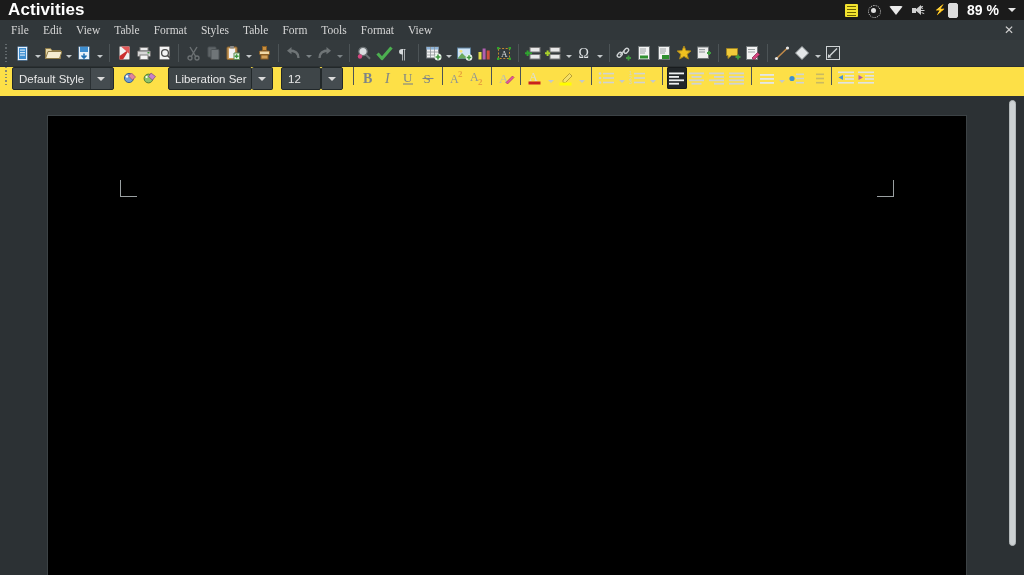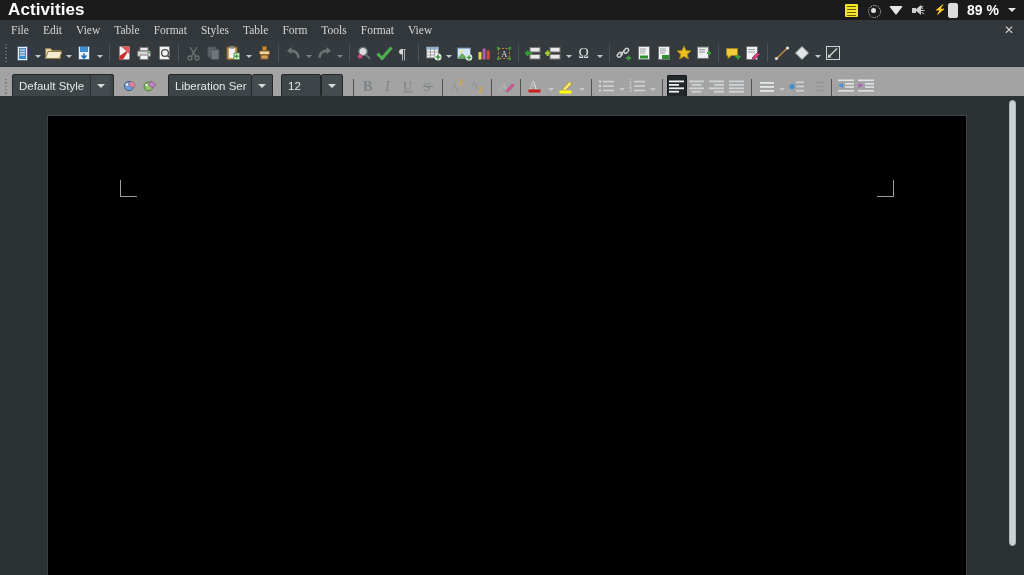--- a/index.html
+++ b/index.html
@@ -78,21 +78,21 @@
   .menu-close{
     position:absolute;right:8px;top:3px;width:14px;height:14px;color:#cfcfcf;font-size:12px;
     line-height:14px;text-align:center;
   }
   
   .toolbar{
     height:26px;background:#343a3d;display:flex;align-items:center;
     border-bottom:1px solid #2b3032;position:relative;
   }
   .toolbar2{
-    height:30px;background:#a3a3a3;display:flex;align-items:flex-end;
+    height:30px;background:#fde047;display:flex;align-items:flex-start;
     border-bottom:1px solid #22282a;
   }
   .grip{
     width:8px;height:18px;margin:0 2px 0 2px;display:flex;flex-direction:column;
     justify-content:center;align-items:center;gap:2px;flex:0 0 auto;
   }
   .grip i{display:block;width:2px;height:2px;background:#6e7578;border-radius:50%;}
   .tsep{width:1px;height:18px;background:#4c5356;margin:0 4px;flex:0 0 auto;}
   .tbtn{
     width:20px;height:22px;display:flex;align-items:center;justify-content:center;flex:0 0 auto;

